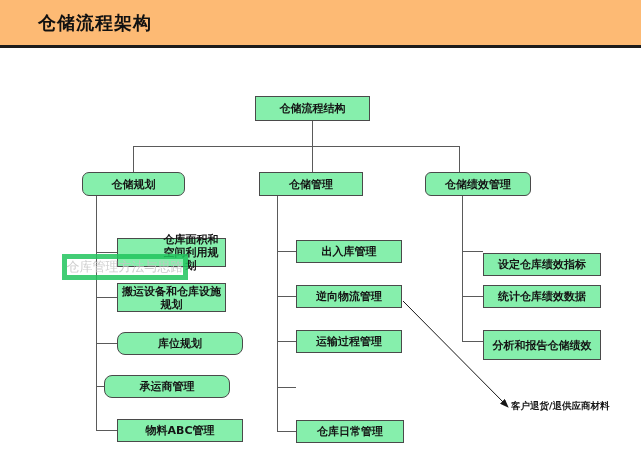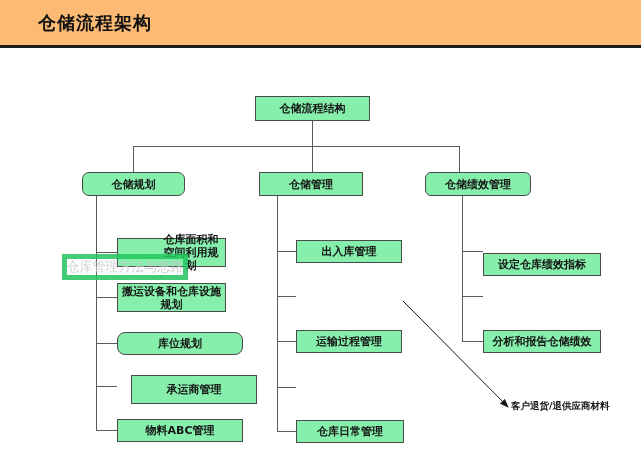--- a/index.html
+++ b/index.html
@@ -67,41 +67,43 @@
   <div class="ln v" style="left:96px;top:196px;height:234px;"></div>
   <div class="ln h" style="left:96px;top:252px;width:21px;"></div>
   <div class="ln h" style="left:96px;top:297px;width:21px;"></div>
   <div class="ln h" style="left:96px;top:343px;width:21px;"></div>
   <div class="ln h" style="left:96px;top:386px;width:21px;"></div>
   <div class="ln h" style="left:96px;top:430px;width:21px;"></div>
 
   <div class="box" style="left:117px;top:238px;width:109px;height:29px;padding-left:42px;">仓库面积和空间利用规划</div>
   <div class="box" style="left:117px;top:283px;width:109px;height:29px;">搬运设备和仓库设施规划</div>
   <div class="box" style="left:117px;top:332px;width:126px;height:23px;border-radius:8px;">库位规划</div>
-  <div class="box" style="left:131px;top:375px;width:126px;height:29px;">承运商管理</div>
+  <div class="box" style="left:104px;top:375px;width:126px;height:23px;border-radius:8px;">承运商管理</div>
   <div class="box" style="left:117px;top:419px;width:126px;height:23px;">物料ABC管理</div>
 
   <div class="ln v" style="left:277px;top:196px;height:235px;"></div>
   <div class="ln h" style="left:277px;top:251px;width:19px;"></div>
   <div class="ln h" style="left:277px;top:296px;width:19px;"></div>
   <div class="ln h" style="left:277px;top:341px;width:19px;"></div>
   <div class="ln h" style="left:277px;top:387px;width:19px;"></div>
   <div class="ln h" style="left:277px;top:431px;width:19px;"></div>
 
   <div class="box" style="left:296px;top:240px;width:106px;height:23px;">出入库管理</div>
+  <div class="box" style="left:296px;top:285px;width:106px;height:23px;">逆向物流管理</div>
   <div class="box" style="left:296px;top:330px;width:106px;height:23px;">运输过程管理</div>
   <div class="box" style="left:296px;top:420px;width:108px;height:23px;">仓库日常管理</div>
 
   <div class="ln v" style="left:462px;top:196px;height:145px;"></div>
   <div class="ln h" style="left:462px;top:251px;width:21px;"></div>
   <div class="ln h" style="left:462px;top:296px;width:21px;"></div>
   <div class="ln h" style="left:462px;top:341px;width:21px;"></div>
 
   <div class="box" style="left:483px;top:240px;width:118px;height:23px;margin-top:13px;">设定仓库绩效指标</div>
-  <div class="box" style="left:483px;top:330px;width:118px;height:23px;">分析和报告仓储绩效</div>
+  <div class="box" style="left:483px;top:285px;width:118px;height:23px;">统计仓库绩效数据</div>
+  <div class="box" style="left:483px;top:330px;width:118px;height:30px;">分析和报告仓储绩效</div>
 
   <svg class="ovl" width="641" height="453">
     <defs>
       <marker id="ah" markerWidth="9" markerHeight="7" refX="8" refY="3.5" orient="auto">
         <path d="M0,0 L9,3.5 L0,7 Z" fill="#161616"></path>
       </marker>
     </defs>
     <line x1="403" y1="301" x2="508" y2="407" stroke="#161616" stroke-width="1" marker-end="url(#ah)"></line>
   </svg>
 

